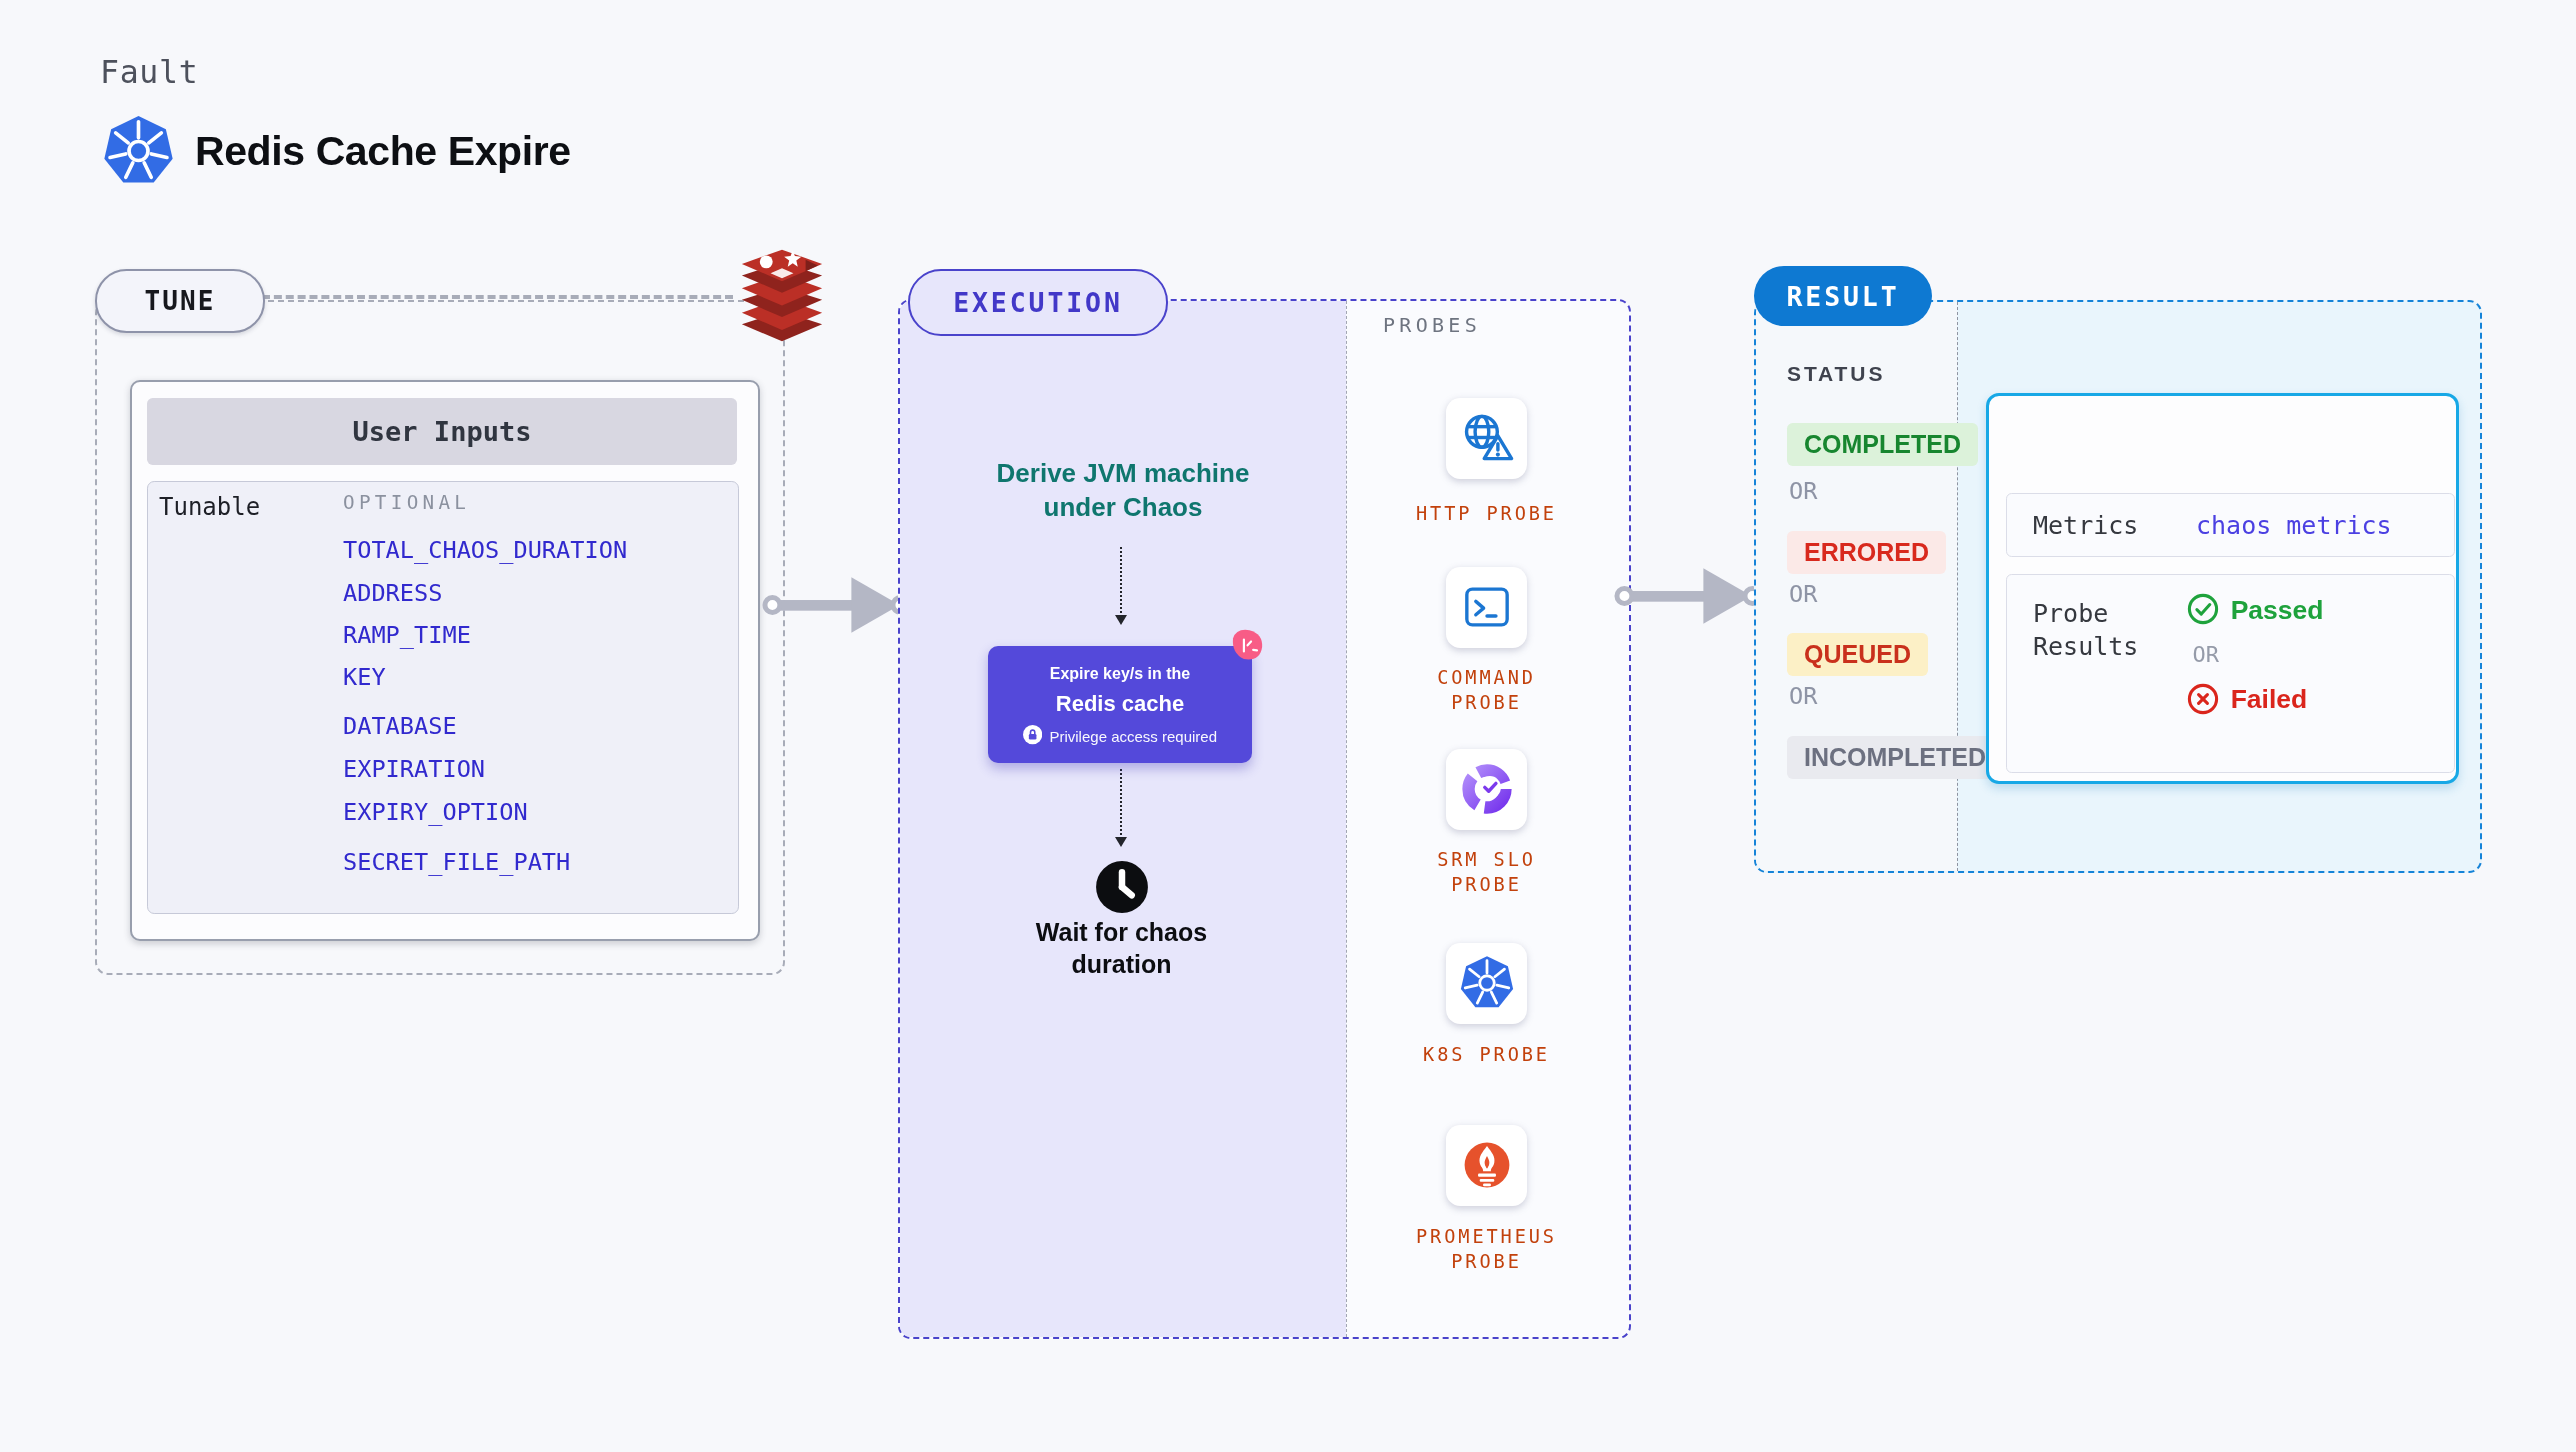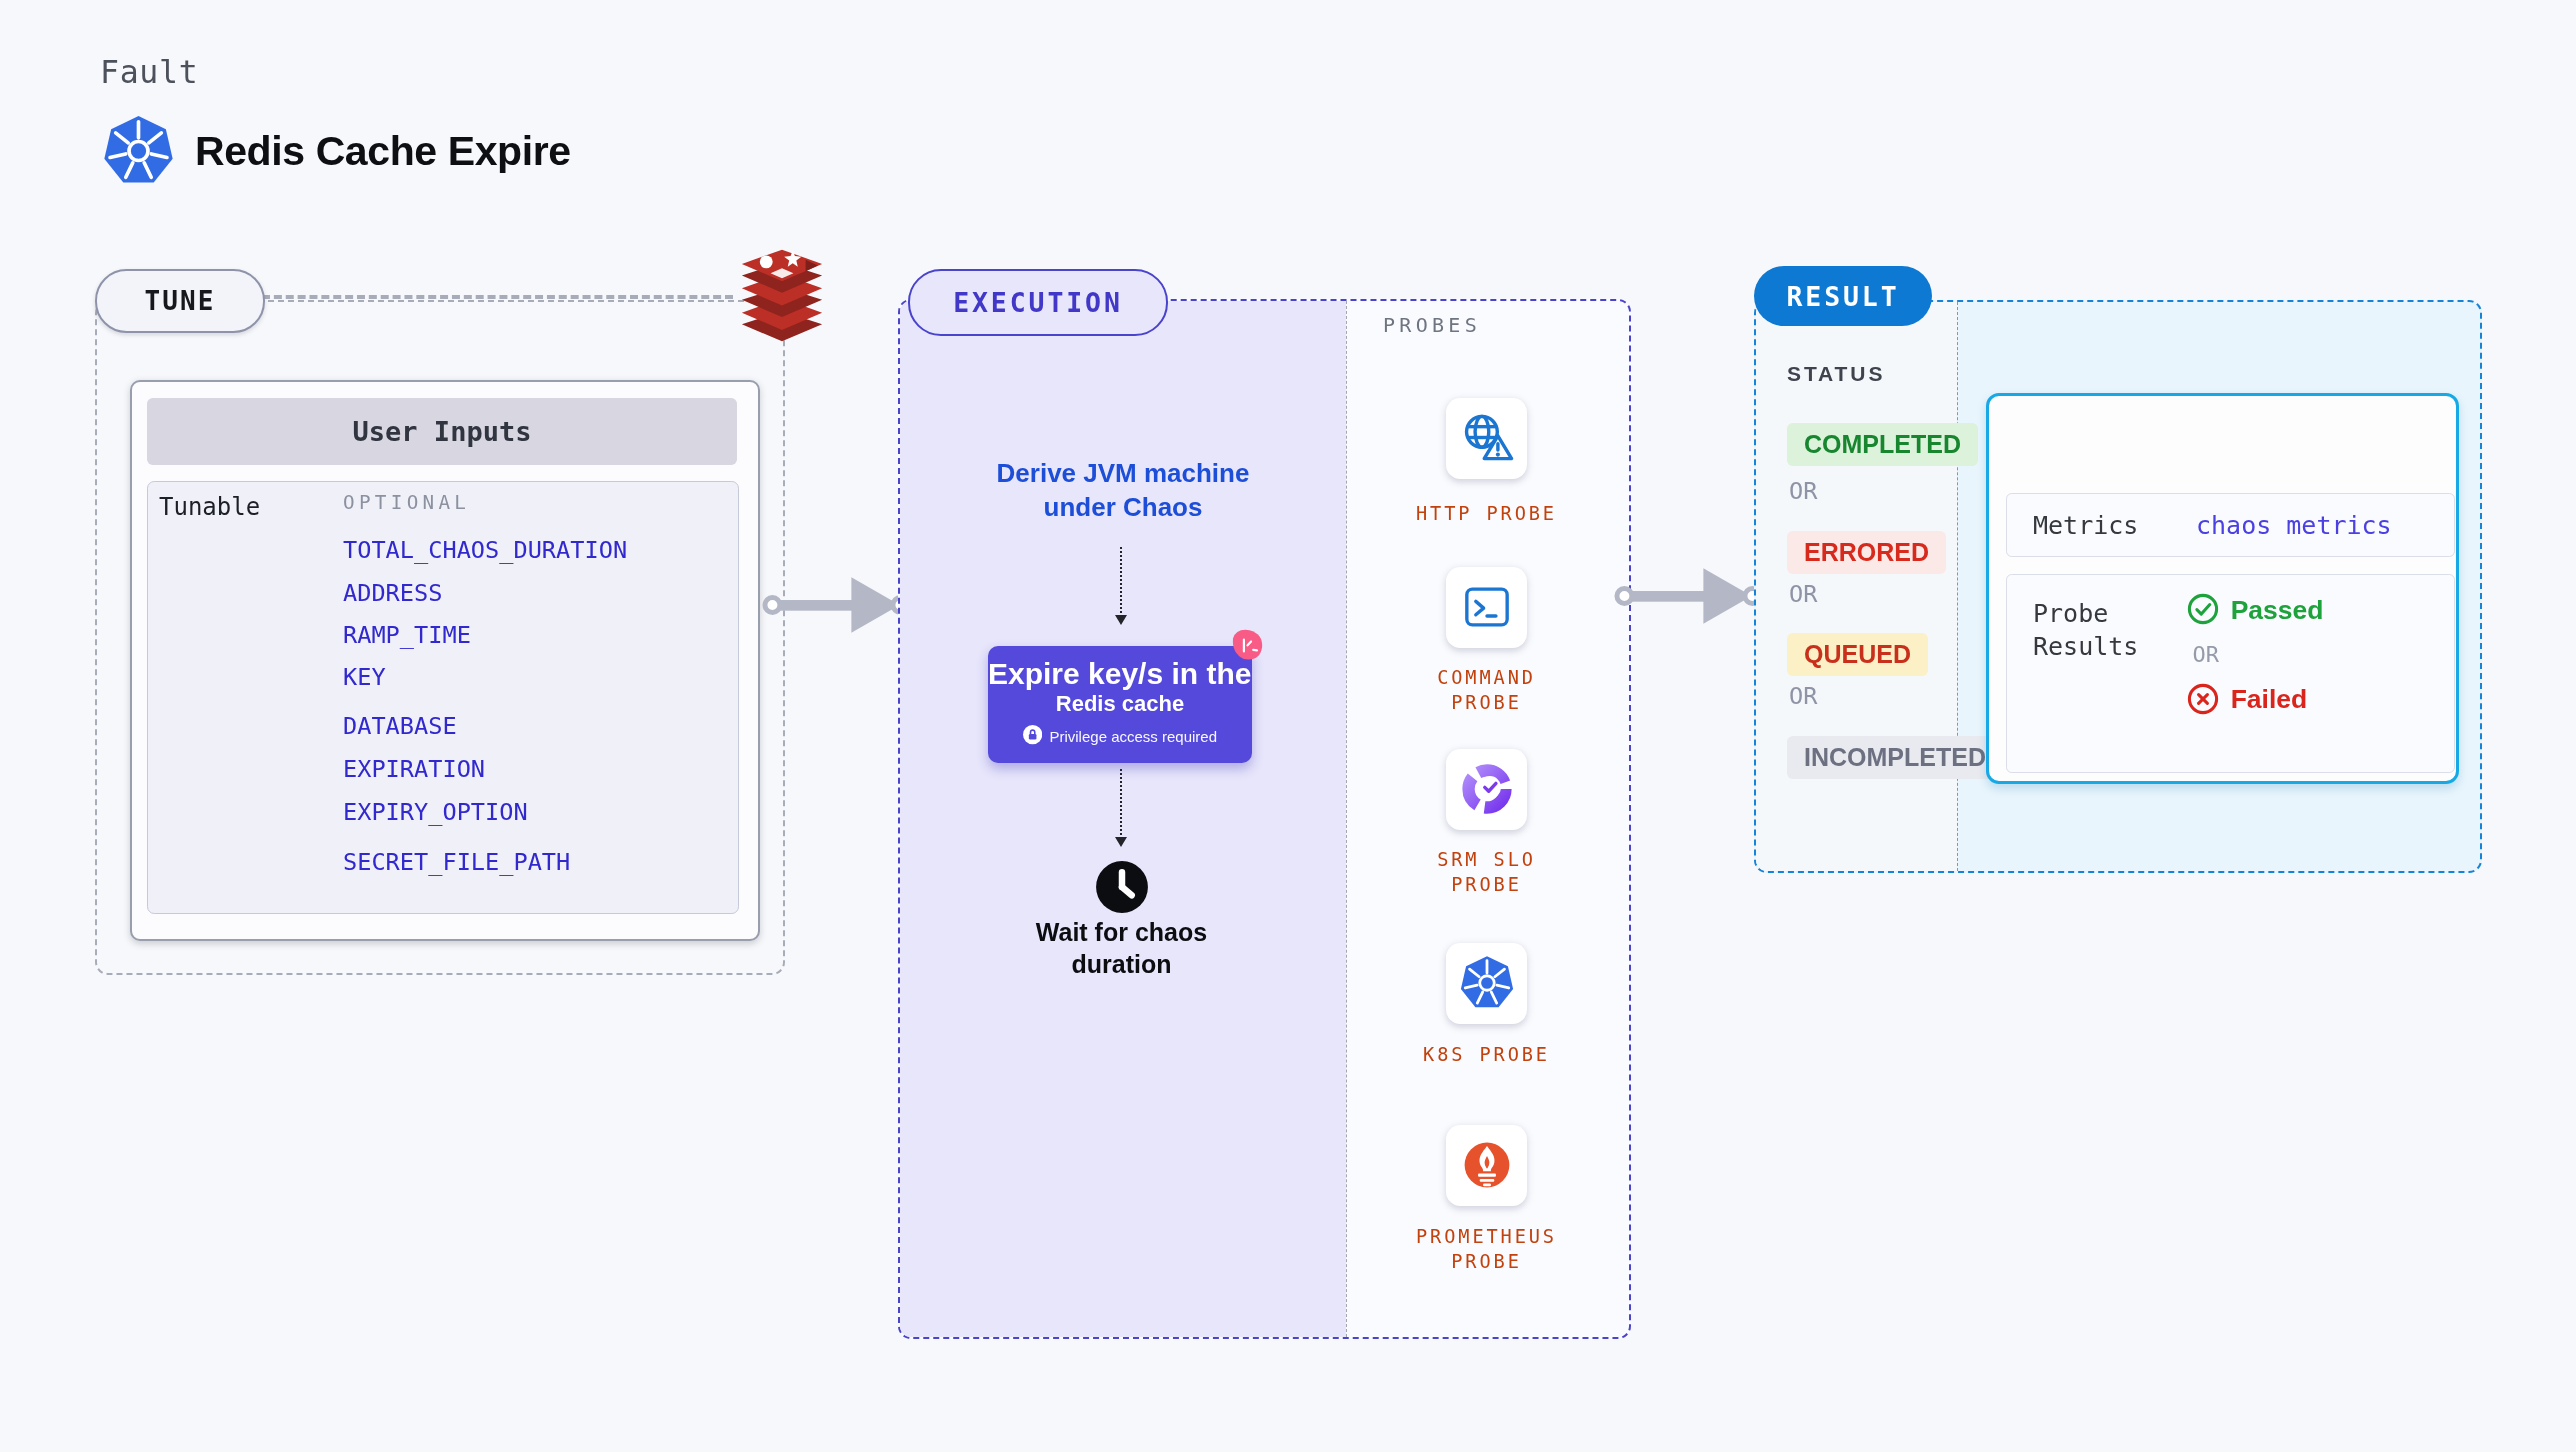--- a/index.html
+++ b/index.html
@@ -41,31 +41,31 @@
 
   
   .exec-box{left:898px;top:299px;width:729px;height:1036px;border:2.9px dashed #4a43cb;border-radius:13px;
     background:#fafbfe;overflow:hidden;}
   .exec-lavender{position:absolute;left:0;top:0;bottom:0;width:446px;background:#e7e6fb;}
   .exec-divider{position:absolute;left:446px;top:0;bottom:0;width:0;border-left:1.4px dashed #a2a6b2;}
   .exec-badge{left:908px;top:269px;width:256px;height:63px;background:#e7e6fb;border:2.9px solid #4a43cb;
     border-radius:33px;z-index:3;display:flex;align-items:center;justify-content:center;
     font-size:26.5px;font-weight:700;color:#4238c8;letter-spacing:2.9px;}
   .derive-text{left:953px;top:456px;width:340px;text-align:center;font-size:26px;font-weight:700;
-    color:#1d4ed8;line-height:34px;}
+    color:#0f766e;line-height:34px;}
   .dotline{width:0;border-left:2.9px dotted #23252b;}
   .dl1{left:1120px;top:547px;height:66px;}
   .dl2{left:1120px;top:769px;height:66px;}
   .dot-head{width:0;height:0;border-left:6.4px solid transparent;border-right:6.4px solid transparent;
     border-top:10.7px solid #23252b;}
   .dh1{left:1115px;top:615px;} .dh2{left:1115px;top:837px;}
   .expire-box{left:988px;top:646px;width:264px;height:117px;background:#5449da;border-radius:10px;
     box-shadow:0 5.7px 11.5px rgba(60,50,180,.32);z-index:2;}
   .litmus-badge{position:absolute;right:-11.5px;top:-18.6px;width:36px;height:36px;transform:rotate(-14deg);}
-  .expire-l1{margin-top:13px;color:#fff;font-size:30px;font-weight:700;line-height:30px;}
+  .expire-l1{margin-top:13px;text-align:center;color:#fff;font-size:16px;font-weight:700;line-height:30px;}
   .expire-l2{text-align:center;color:#fff;font-size:22px;font-weight:700;line-height:30px;}
   .priv-row{display:flex;align-items:center;justify-content:center;gap:7.2px;margin-top:6.4px;}
   .priv-text{color:rgba(255,255,255,.96);font-size:15px;}
   .clock-icon{left:1095px;top:860px;width:54px;height:54px;}
   .wait-text{left:1001px;top:916px;width:241px;text-align:center;font-size:25px;font-weight:700;
     color:#0c0d11;line-height:32px;}
 
   
   .probes-label{left:1383px;top:313px;font-size:20px;color:#6e7480;letter-spacing:4.3px;z-index:2;}
   .probe-card{left:1446px;width:81px;height:81px;background:#ffffff;border-radius:14.3px;z-index:2;

